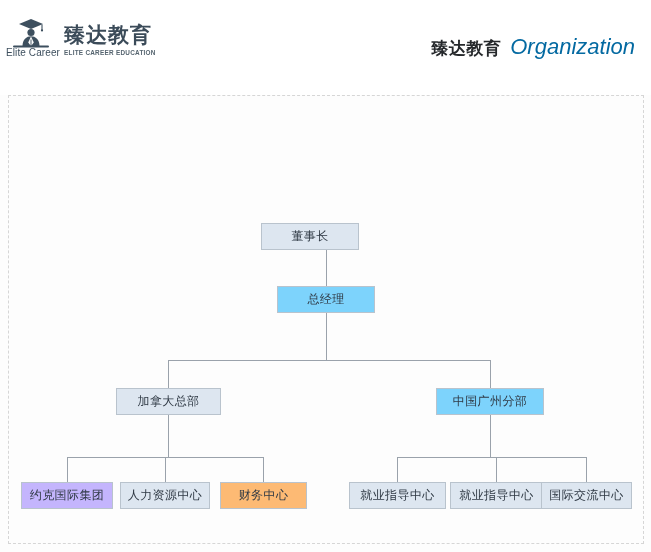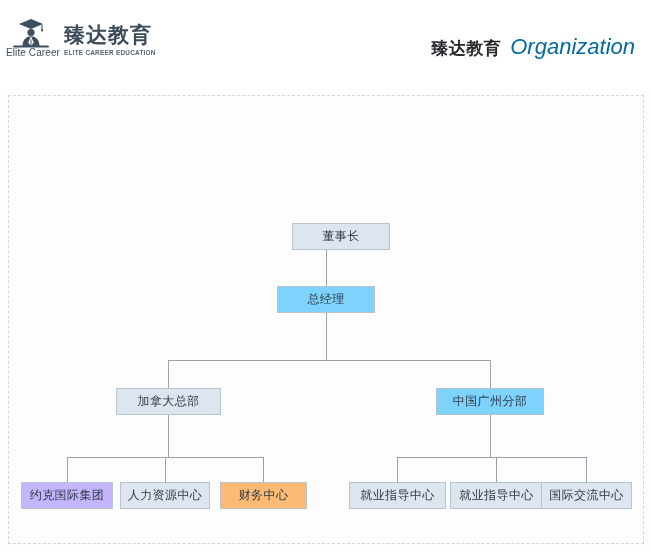--- a/index.html
+++ b/index.html
@@ -187,21 +187,21 @@
         <line x1="58" y1="361" x2="58" y2="386" stroke="#9aa2ab" stroke-width="1" shape-rendering="crispEdges"></line>
         <line x1="156" y1="361" x2="156" y2="386" stroke="#9aa2ab" stroke-width="1" shape-rendering="crispEdges"></line>
         <line x1="254.5" y1="361" x2="254.5" y2="386" stroke="#9aa2ab" stroke-width="1" shape-rendering="crispEdges"></line>
         <line x1="481" y1="319" x2="481" y2="361" stroke="#9aa2ab" stroke-width="1" shape-rendering="crispEdges"></line>
         <line x1="388.5" y1="361" x2="577.5" y2="361" stroke="#9aa2ab" stroke-width="1" shape-rendering="crispEdges"></line>
         <line x1="388.5" y1="361" x2="388.5" y2="386" stroke="#9aa2ab" stroke-width="1" shape-rendering="crispEdges"></line>
         <line x1="487.5" y1="361" x2="487.5" y2="386" stroke="#9aa2ab" stroke-width="1" shape-rendering="crispEdges"></line>
         <line x1="577.5" y1="361" x2="577.5" y2="386" stroke="#9aa2ab" stroke-width="1" shape-rendering="crispEdges"></line>
       </svg>
 
-  <div class="node" style="left: 283px; top: 127px; width: 98px; height: 27px; background: rgb(221, 230, 240); border-color: rgb(185, 195, 205); color: rgb(47, 57, 68);">
+  <div class="node" style="left: 252px; top: 127px; width: 98px; height: 27px; background: rgb(221, 230, 240); border-color: rgb(185, 195, 205); color: rgb(47, 57, 68);">
         <span>董事长</span>
       </div>
       <div class="node" style="left: 268px; top: 190px; width: 98px; height: 27px; background: #7dd3fc; border-color: rgb(185, 195, 205); color: rgb(47, 57, 68);">
         <span>总经理</span>
       </div>
       <div class="node" style="left: 107px; top: 292px; width: 105px; height: 27px; background: rgb(221, 230, 240); border-color: rgb(185, 195, 205); color: rgb(47, 57, 68);">
         <span>加拿大总部</span>
       </div>
       <div class="node" style="left: 427px; top: 292px; width: 108px; height: 27px; background: #7dd3fc; border-color: rgb(185, 195, 205); color: rgb(47, 57, 68);">
         <span>中国广州分部</span>

